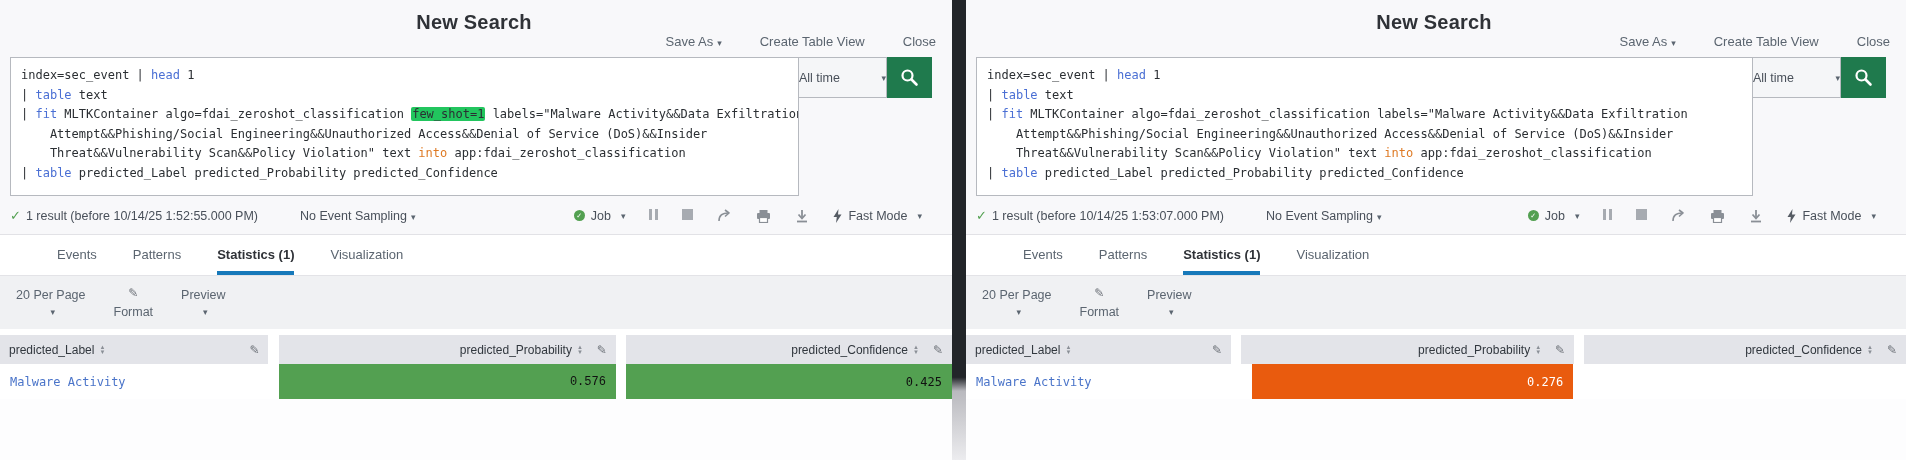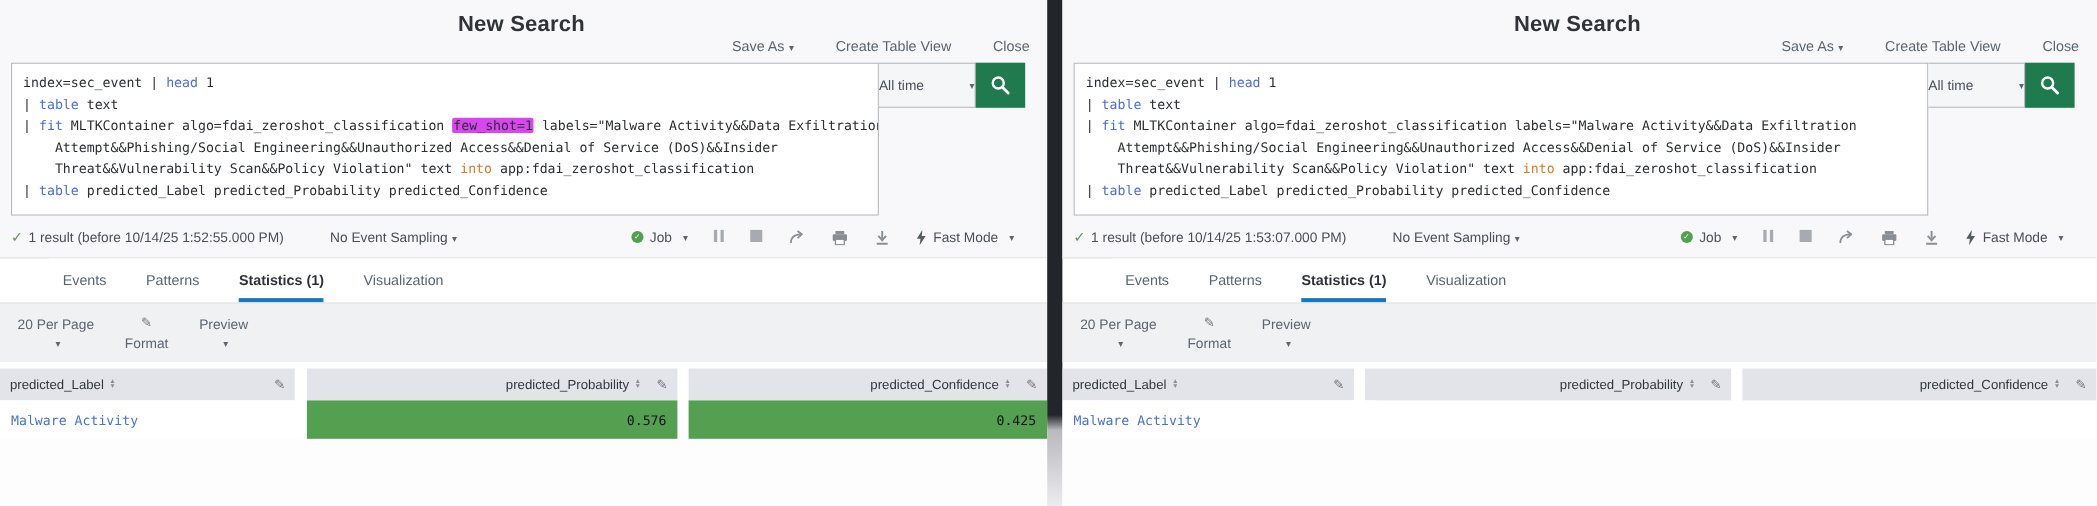--- a/index.html
+++ b/index.html
@@ -27,21 +27,21 @@
   .query-box {
     flex:1; background:#fff; border:1px solid #b6b9bf;
     padding:8px 10px; min-height:139px;
     font-family:"DejaVu Sans Mono","Liberation Mono",monospace;
     font-size:12px; line-height:19.5px; color:#2b2f33;
     white-space:pre; overflow:hidden;
   }
   .qline { white-space:pre; }
   .seg-k { color:#4a6fd4; }
   .seg-m { color:#de7a24; }
-  .seg-h { background:#d946ef; color:#2b2f33; border-radius:2px; padding:0 1px; }
+  .seg-h { background:#22c55e; color:#2b2f33; border-radius:2px; padding:0 1px; }
   .time-btn {
     width:88px; height:41px; border:1px solid #b6b9bf; border-left:none;
     background:#f5f6f8; display:flex; align-items:center; justify-content:space-between;
     font-size:12.5px; color:#49505a; cursor:pointer; flex:0 0 88px;
   }
   .search-btn {
     width:45px; height:41px; flex:0 0 45px; border:none; background:#1f7a4d;
     display:flex; align-items:center; justify-content:center; cursor:pointer;
   }
   .status-row { display:flex; align-items:center; padding:12px 12px 11px 10px; font-size:12.5px; color:#49505a; }
@@ -215,21 +215,21 @@
         <span class="sort-icon">
             <span>▲</span>
             <span>▼</span>
           </span>
         <span class="edit pencil-glyph">✎</span>
       </div>
     </div>
     <div class="trow">
       <div class="td col1 td-label" style="color: rgb(74, 116, 201);">Malware Activity</div>
       <div class="cgap"></div>
-      <div class="td col2 td-num" style="background: rgb(83, 160, 81); color: rgb(17, 17, 17);">0.576</div>
+      <div class="td col2 td-num" style="background: rgb(83, 160, 81); color: rgb(17, 17, 17); font-family: Liberation Mono, monospace;">0.576</div>
       <div class="cgap"></div>
       <div class="td col3 td-num" style="background: rgb(83, 160, 81); color: rgb(17, 17, 17);">0.425</div>
     </div>
   </div>
   <div class="bottom-fill"></div>
 </div>
 
 <div class="divider"></div>
 
 <div class="panel panel-right">
@@ -357,16 +357,17 @@
             <span>▲</span>
             <span>▼</span>
           </span>
         <span class="edit pencil-glyph">✎</span>
       </div>
     </div>
     <div class="trow">
       <div class="td col1 td-label" style="color: rgb(74, 116, 201);">Malware Activity</div>
       <div class="cgap"></div>
       <div class="cgap"></div>
+      <div class="td col3 td-num" style="background: rgb(233, 91, 14); color: rgb(255, 255, 255);">0.276</div>
     </div>
   </div>
   <div class="bottom-fill"></div>
 </div>
 
 </body></html>

